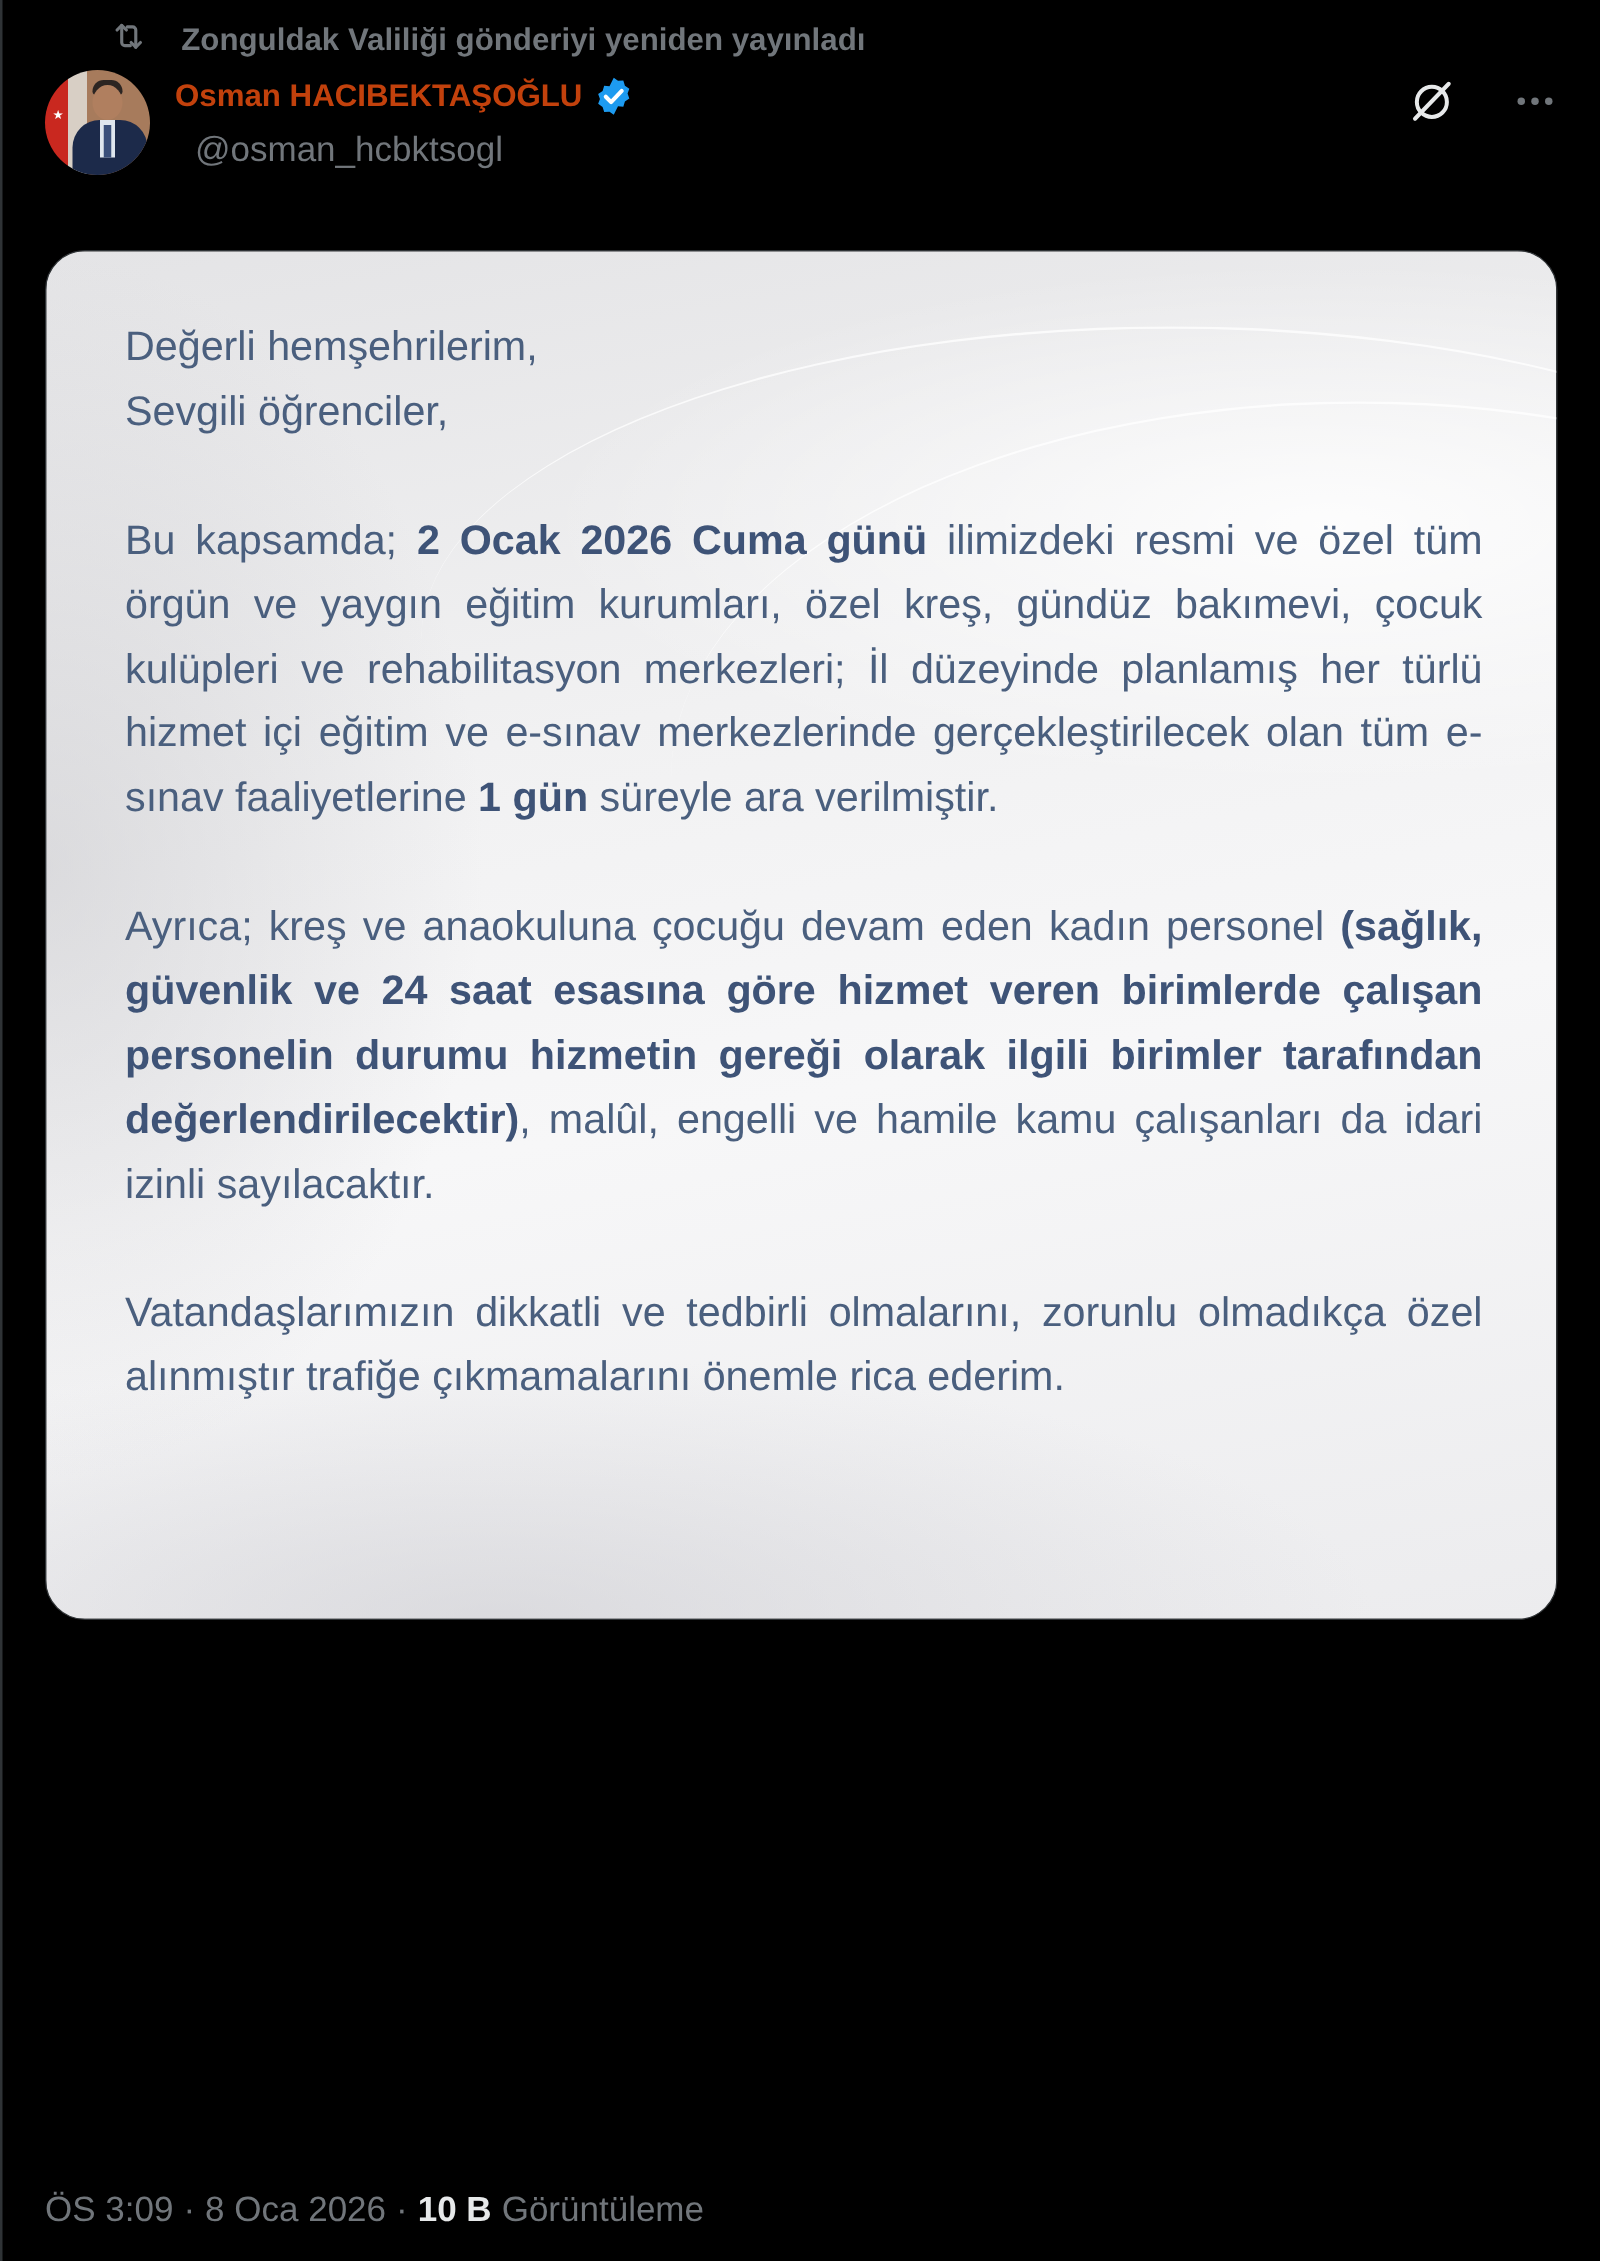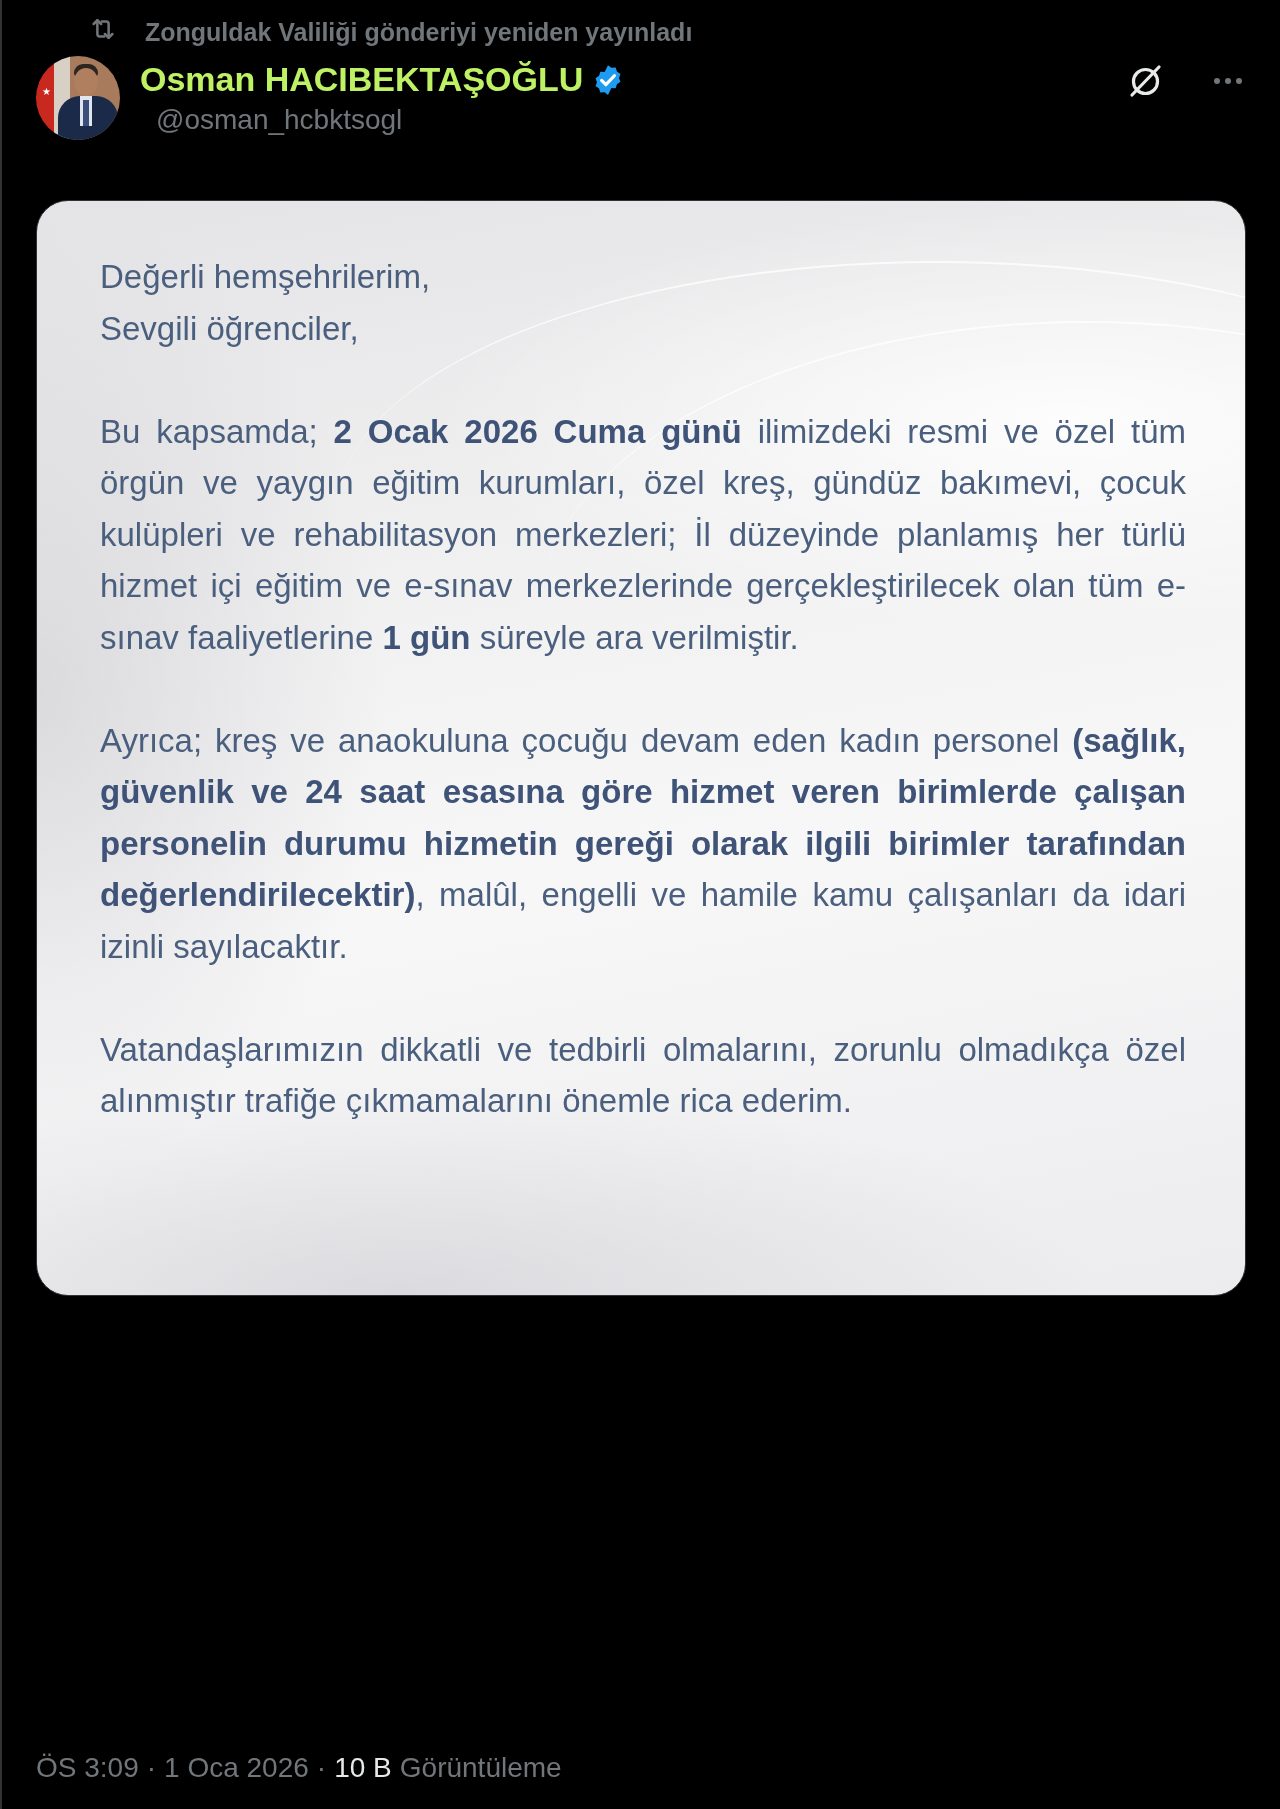--- a/index.html
+++ b/index.html
@@ -15,21 +15,21 @@
   .avatar { position: absolute; left: 0; top: 0; width: 84px; height: 84px; border-radius: 50%; overflow: hidden;
     background: linear-gradient(90deg, #c9281f 0 22%, #d8cfc5 22% 40%, #a77b5c 40% 100%); }
   .avatar .face { position: absolute; left: 38px; top: 12px; width: 24px; height: 28px; border-radius: 50%; background: #b07f5f; }
   .avatar .hair { position: absolute; left: 38px; top: 8px; width: 24px; height: 12px; border-radius: 12px 12px 4px 4px; background: #2c2522; }
   .avatar .suit { position: absolute; left: 22px; top: 40px; width: 60px; height: 50px; border-radius: 22px 22px 0 0; background: #1c2a4a; }
   .avatar .shirt { position: absolute; left: 44px; top: 40px; width: 12px; height: 30px; background: #dfe6ee; }
   .avatar .tie { position: absolute; left: 47px; top: 44px; width: 6px; height: 26px; background: #3a4f7a; }
   .avatar .flag-star { position: absolute; left: 6px; top: 30px; color: #fff; font-size: 10px; }
 
   .name-row { position: absolute; left: 104px; top: 4px; display: flex; align-items: center; gap: 8px; }
-  .display-name { font-size: 34px; font-weight: bold; color: #bef264; }
+  .display-name { font-size: 25px; font-weight: bold; color: #c2410c; }
   .verified-badge svg { width: 34px; height: 34px; display: block; }
   .handle { position: absolute; left: 120px; top: 48px; font-size: 28px; color: #71767b; text-align: center; }
 
   .grok-icon { position: absolute; right: 86px; top: 6px; width: 38px; height: 38px; }
   .more-icon { position: absolute; right: 0; top: 6px; width: 44px; height: 38px; display: flex; align-items: center; justify-content: center; gap: 5px; }
   .more-icon span { width: 6px; height: 6px; border-radius: 50%; background: #71767b; }
 
   .media { position: absolute; left: 36px; top: 200px; width: 1210px; height: 1096px; border-radius: 32px; overflow: hidden;
     border: 1px solid #2f3336;
     background:
@@ -46,21 +46,21 @@
   .letter b { color: #3e5377; font-weight: bold; }
 
   .signature { position: absolute; left: 0; right: 0; top: 1330px; text-align: center; padding-left: 24px; }
   .sig-first { font-size: 34px; color: #3e5377; line-height: 40px; }
   .sig-script { font-family: "DejaVu Serif", serif; font-style: italic; font-size: 44px; color: #3e5377;
     line-height: 44px; letter-spacing: 1px; transform: skewX(-12deg); display: inline-block; }
   .sig-line { position: absolute; left: 452px; top: 62px; width: 320px; height: 2px; background: #3e5377; opacity: 0.8; transform: rotate(-1deg); }
   .sig-title { font-size: 15px; letter-spacing: 6px; color: #7a8699; margin-top: 6px; }
 
   .footer-meta { position: absolute; left: 36px; top: 1752px; font-size: 28px; color: #71767b; display: flex; align-items: baseline; gap: 8px; }
-  .footer-meta .views-count { color: #e7e9ea; font-weight: normal; }
+  .footer-meta .views-count { color: #e7e9ea; font-weight: bold; }
 </style>
 </head>
 <body>
 
 <div class="left-rule"></div>
 
 <div class="repost-line">
   <span>
     <svg viewBox="0 0 24 24" fill="none" stroke="#71767b" stroke-width="2" stroke-linecap="round" stroke-linejoin="round">
       <path d="M4.5 8 L7.5 5 L10.5 8"></path>
@@ -124,17 +124,17 @@
   <div class="signature">
     <div class="sig-first">Osman</div>
     <div class="sig-script">Hacıbektaşoğlu</div>
     <div class="sig-line"></div>
   </div>
 </div>
 
 <div class="footer-meta">
   <span>ÖS 3:09</span>
   <span>·</span>
-  <span>1 Oca 2026</span>
+  <span>8 Oca 2026</span>
   <span>·</span>
   <span class="views-count">10 B</span>
   <span>Görüntüleme</span>
 </div>
 
 </body></html>

